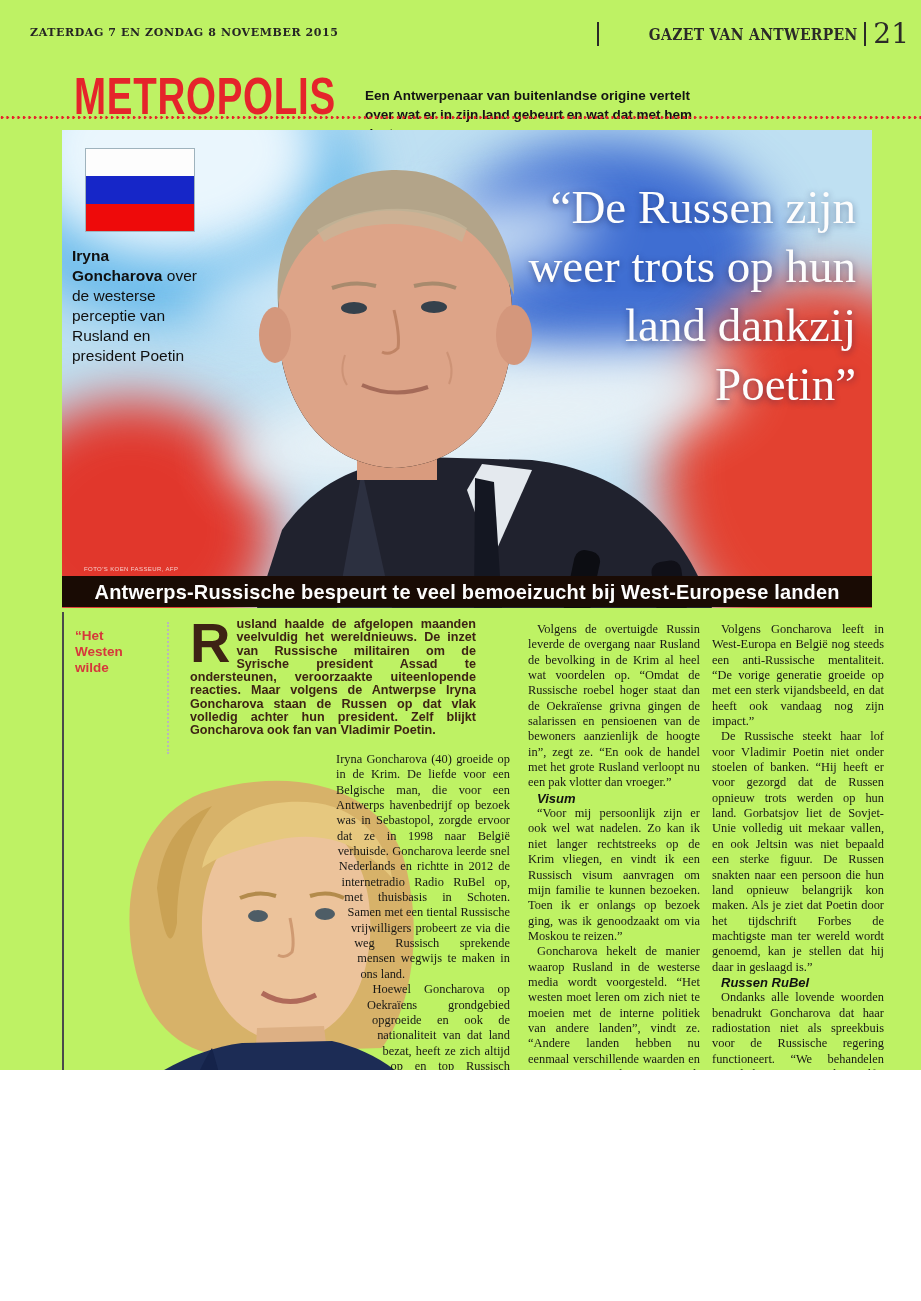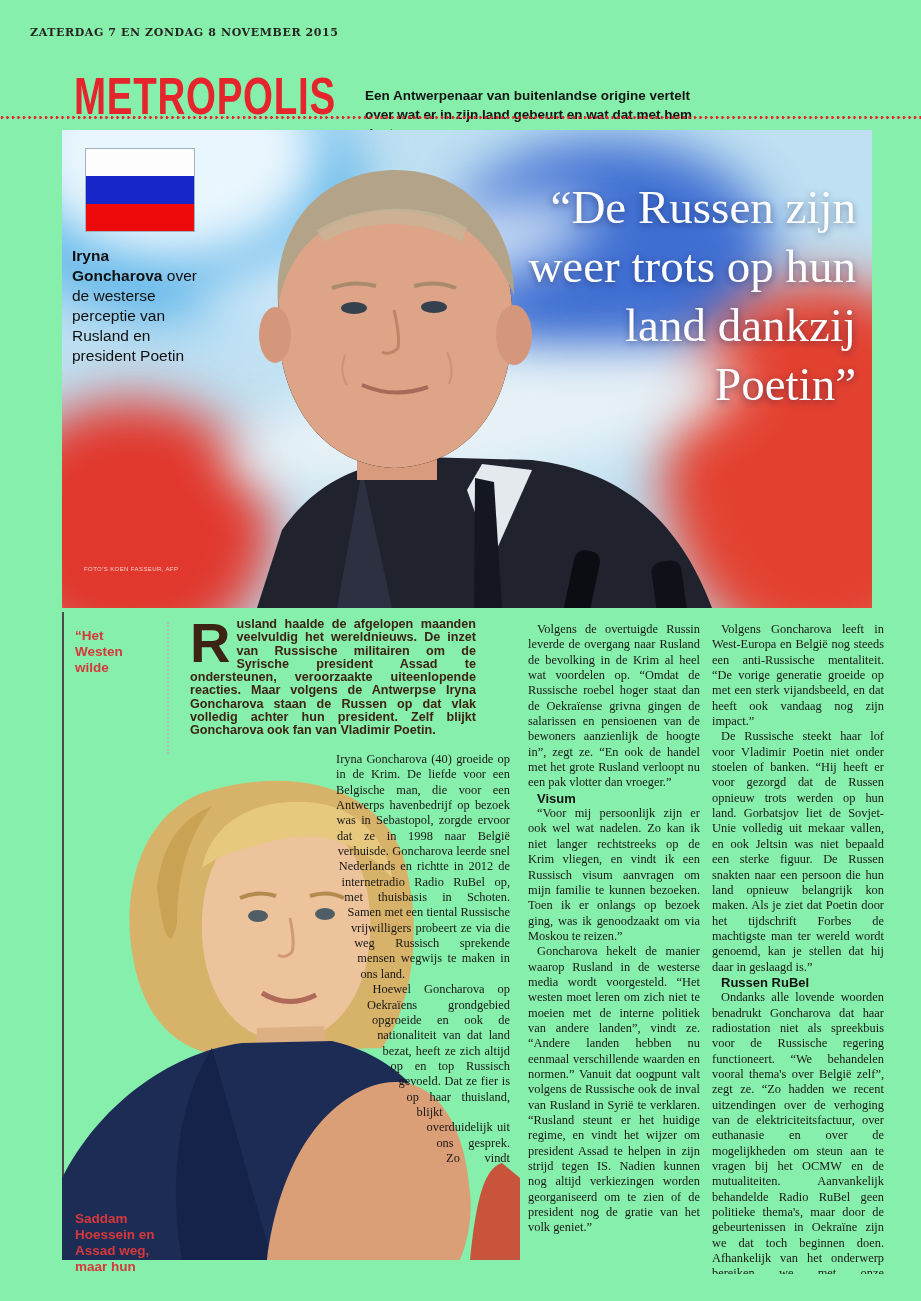--- a/index.html
+++ b/index.html
@@ -1,16 +1,16 @@
 <!DOCTYPE html>
 <html><head>
 <meta charset="utf-8">
 <style>
   html,body{margin:0;padding:0;background:#ffffff;}
-  .page{position:relative;width:921px;height:1301px;background:#86efac;overflow:hidden;
+  .page{position:relative;width:921px;height:1070px;background:#bef264;overflow:hidden;
         font-family:"Liberation Sans",sans-serif;color:#1a1a1a;}
   .abs{position:absolute;}
 
   
   .date{left:30px;top:26px;font-family:"DejaVu Serif",serif;font-weight:bold;
         font-size:11px;letter-spacing:.6px;color:#262524;}
   .masthead{right:12px;top:20px;display:flex;align-items:center;color:#2b2a28;}
   .masthead .mtitle{font-family:"DejaVu Serif",serif;font-weight:bold;font-size:17px;
         letter-spacing:.4px;transform:scaleX(.82);transform-origin:right center;white-space:nowrap;}
   .mbar{width:2px;height:24px;background:#2b2a28;margin:0 7px;}
@@ -68,35 +68,41 @@
   .intro{left:190px;top:618px;width:286px;z-index:3;color:#3d2314;font-weight:700;
         font-size:12.6px;line-height:13.3px;text-align:justify;}
   .dropcap{float:left;font-size:56px;line-height:46px;font-weight:700;margin:2px 6px 0 0;color:#3d2314;}
   .intro-centered{margin-top:1px;text-align:center;}
 
   .bodycol{z-index:3;font-family:"Liberation Serif",serif;font-size:12.4px;line-height:15.35px;
         text-align:justify;color:#181715;overflow:hidden;}
   .bodycol p{margin:0;text-indent:9px;}
   .bodycol p.first{text-indent:0;}
   .subhead{font-family:"Liberation Sans",sans-serif;font-weight:700;font-size:13px;
-        margin:8px 0 2px 0;text-indent:0;color:#111;}
+        margin:8px 0 2px 0;text-indent:0;color:#111;font-style:italic;}
   .col2{left:336px;top:752px;width:174px;height:512px;}
   .col2-spacer{float:left;width:142px;height:512px;
         shape-outside:polygon(0px 0px,0px 512px,140px 512px,136px 470px,120px 430px,96px 392px,70px 352px,46px 306px,30px 258px,20px 208px,8px 152px,2px 118px,0px 60px);}
   .col3{left:528px;top:622px;width:172px;height:648px;}
   .col4{left:712px;top:622px;width:172px;height:652px;}
 
   .iryna-photo{left:62px;top:748px;width:458px;height:512px;z-index:2;}
 </style>
 </head>
 <body>
 
 <div class="page">
 
   <div class="abs date">ZATERDAG 7 EN ZONDAG 8 NOVEMBER 2015</div>
+  <div class="abs masthead">
+    <div class="mbar first"></div>
+    <div class="mtitle">GAZET VAN ANTWERPEN</div>
+    <div class="mbar"></div>
+    <div class="pagenum">21</div>
+  </div>
 
   <div class="abs metropolis">METROPOLIS</div>
   <div class="abs lede">Een Antwerpenaar van buitenlandse origine vertelt over wat er in zijn land gebeurt en wat dat met hem doet.</div>
   <div class="abs red-dots"></div>
 
   <div class="abs photo-main">
     <div class="blob b1"></div>
     <div class="blob b2"></div>
     <div class="blob b3"></div>
     <div class="blob b4"></div>
@@ -143,20 +149,23 @@
       <div class="f-red"></div>
     </div>
     <div class="abs photo-caption">
       <span class="cname">Iryna Goncharova</span>
       <span>over de westerse perceptie van Rusland en president Poetin</span>
     </div>
     <div class="abs big-quote">“De Russen zijn weer trots op hun land dankzij Poetin”</div>
     <div class="abs credit">FOTO'S KOEN FASSEUR, AFP</div>
   </div>
 
+  <div class="abs banner">
+    <span>Antwerps-Russische bespeurt te veel bemoeizucht bij West-Europese landen</span>
+  </div>
 
   <div class="abs left-rule"></div>
   <div class="abs v-dots"></div>
 
   <div class="abs pullquote">
     <div class="pq-spacer"></div>
     <span>“Het Westen wilde Saddam Hoessein en Assad weg, maar hun vervangers bleken geen verbetering. Als je gras sneller wil laten groeien, moet je er ook niet aan gaan trekken.” </span>
     
   </div>
 

